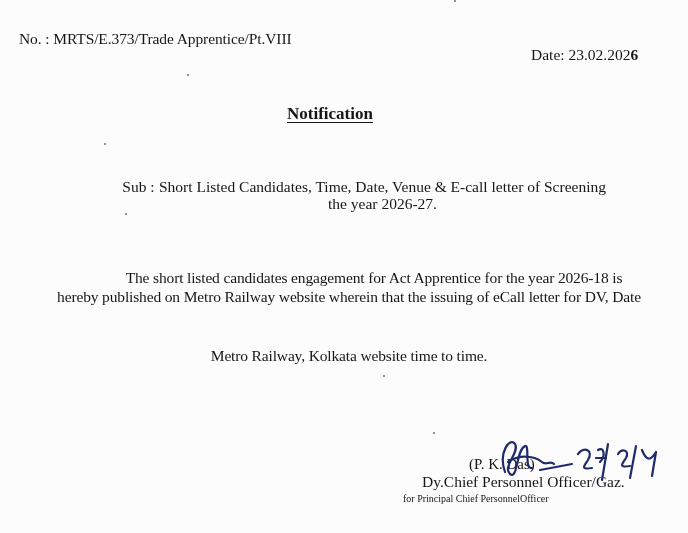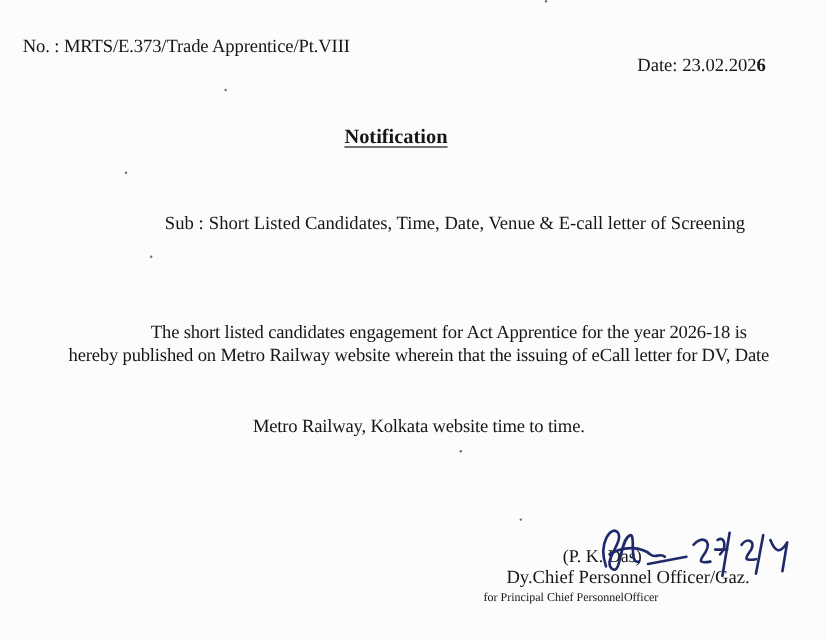--- a/index.html
+++ b/index.html
@@ -28,21 +28,21 @@
     }
     .date .last-digit { font-weight: bold; }
     .title {
       left: 287px; top: 104px;
       font-size: 17px;
       font-weight: bold;
       text-decoration: underline;
       text-underline-offset: 3px;
     }
     .subject {
-      left: 133px; top: 178px;
+      left: 118px; top: 178px;
       font-size: 15.5px;
       line-height: 17px;
     }
     .subject .sub-label { display: inline-block; width: 41px; }
     .subject .indent { display: block; padding-left: 41px; }
     .para {
       left: 19px;
       width: 660px;
       font-size: 15.5px;
       line-height: 18.5px;
@@ -81,20 +81,21 @@
 <body>
 
 <div class="abs ref-no">No. : MRTS/E.373/Trade Apprentice/Pt.VIII</div>
 
 <div class="abs date"><span>Date: 23.02.202</span><span class="last-digit">6</span></div>
 
 <div class="abs title">Notification</div>
 
 <div class="abs subject">
   <span class="sub-label">Sub :</span><span>Short Listed Candidates, Time, Date, Venue &amp;  E-call letter of Screening</span>
+  <span class="indent">the year 2026-27.</span>
 </div>
 
 <div class="abs para para1">
   <span class="first-line">The short listed candidates engagement for Act Apprentice for the year 2026-18 is</span>
   <span class="line">hereby published on Metro Railway website wherein that the issuing of eCall letter for DV, Date</span>
 </div>
 
 <div class="abs para para2">
   <span class="line">Metro Railway, Kolkata website time to time.</span>
 </div>

